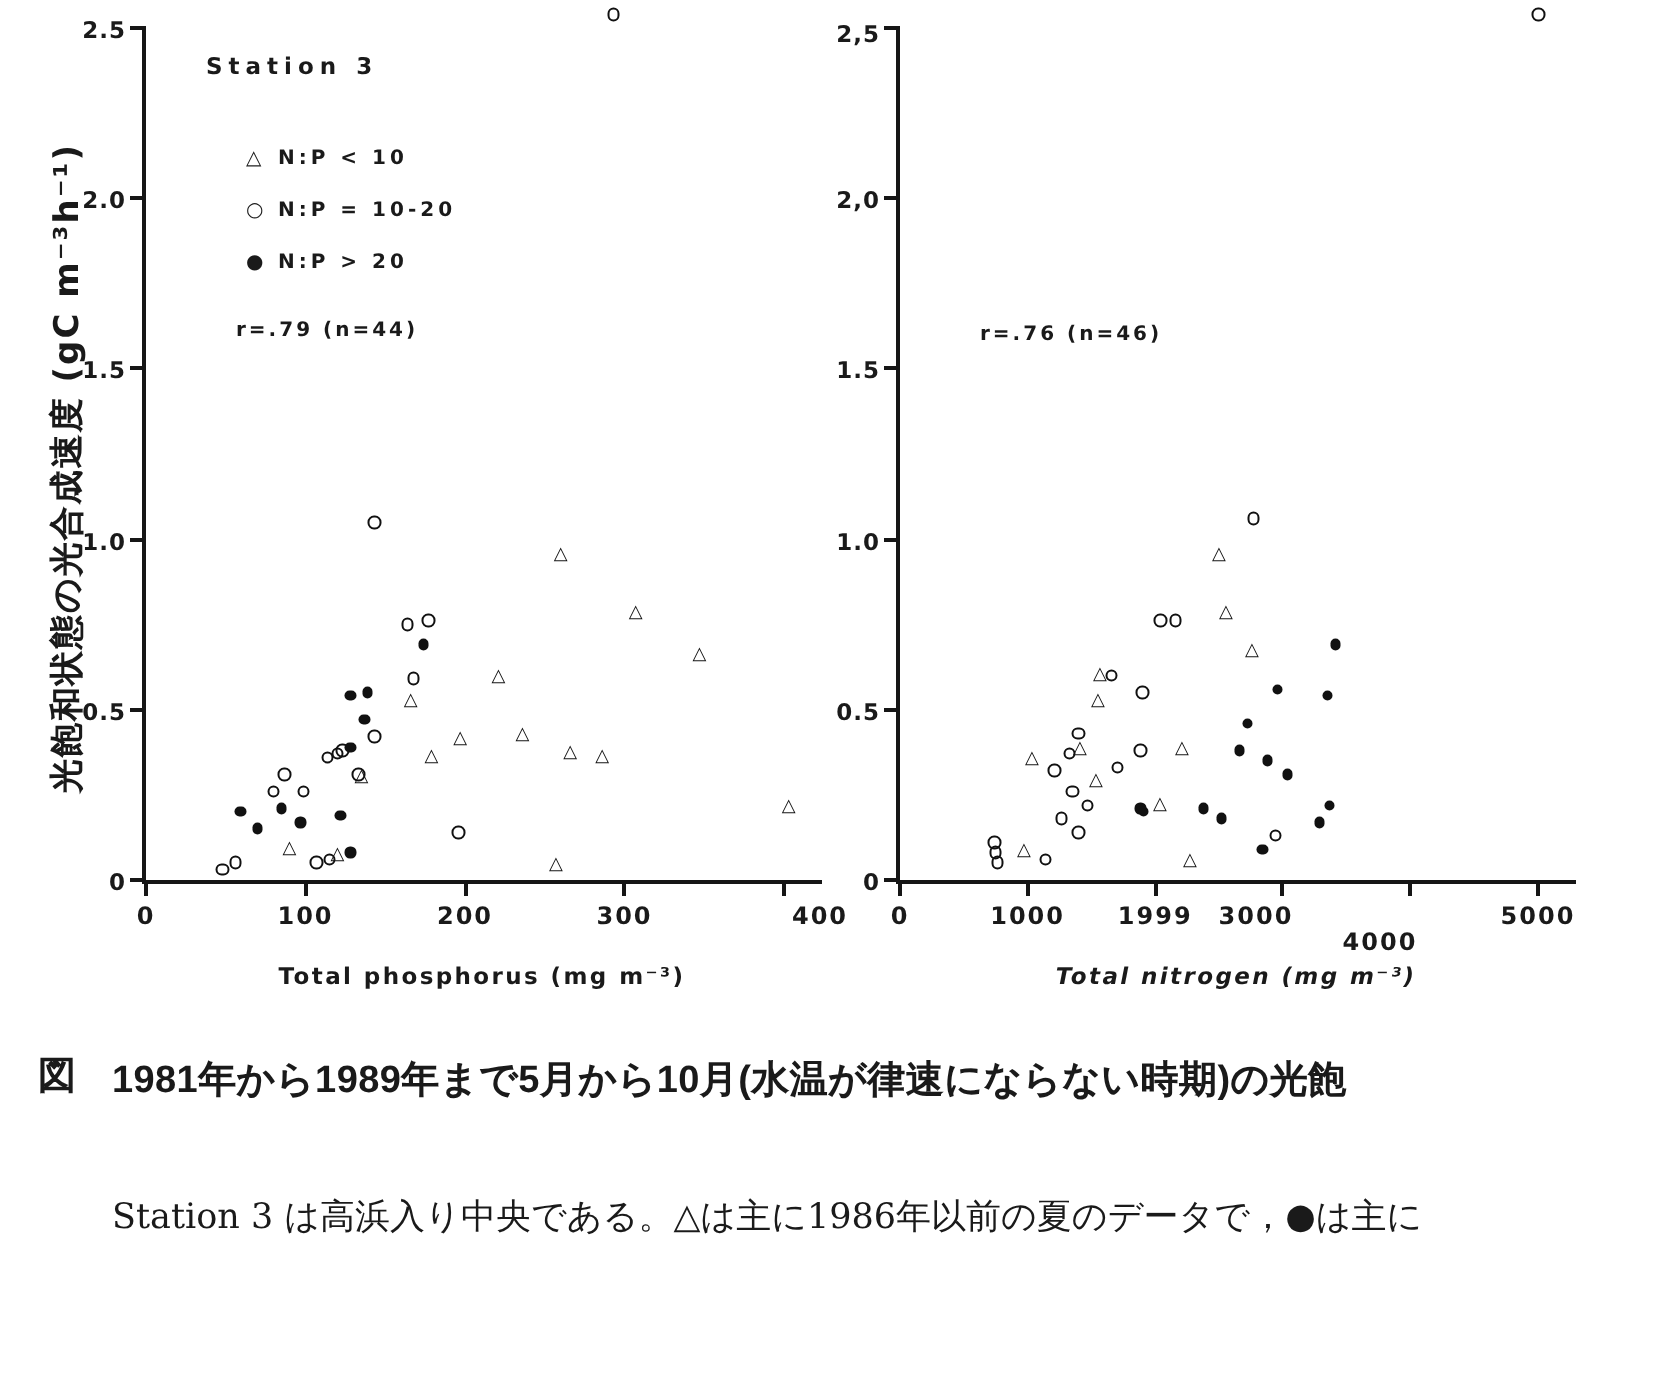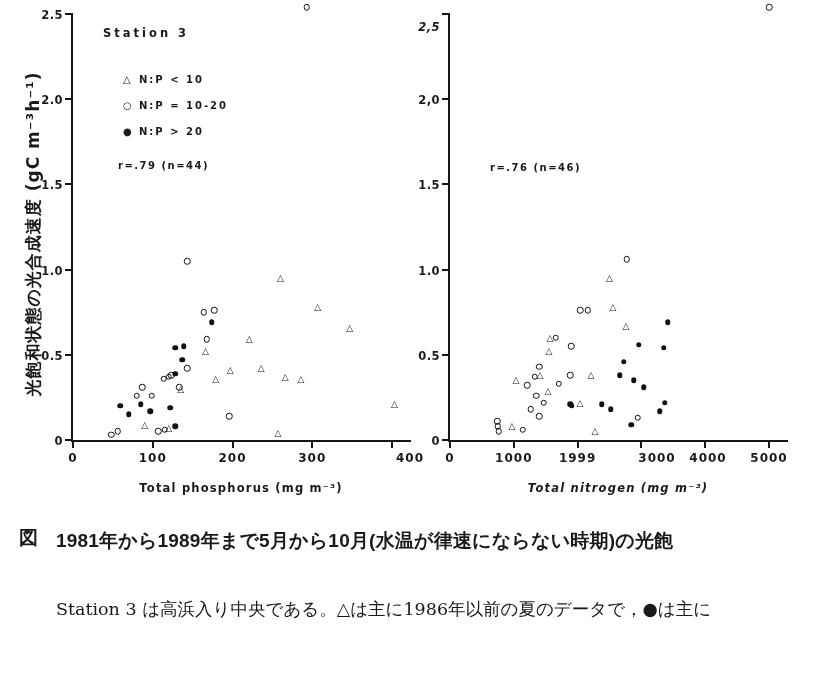--- a/index.html
+++ b/index.html
@@ -149,37 +149,37 @@
 
   <div class="plot plot-right">
     <div class="r-annotation r-right">r=.76 (n=46)</div>
   <div class="xtick" style="left: -1px;"></div>
       <div class="xtick-label" style="left: 0px;">0</div>
       <div class="xtick" style="left: 62.8px;"></div>
       <div class="xtick-label" style="left: 63.8px;">1000</div>
       <div class="xtick" style="left: 126.6px;"></div>
       <div class="xtick-label" style="left: 127.6px;">1999</div>
       <div class="xtick" style="left: 190.4px;"></div>
-      <div class="xtick-label" style="left: 207px; text-align: right;">3000</div>
+      <div class="xtick-label" style="left: 178px; text-align: right;">3000</div>
       <div class="xtick" style="left: 254.2px;"></div>
-      <div class="xtick-label" style="left: 258px;">4000</div>
+      <div class="xtick-label" style="left: 240px; margin-top: 13px;">4000</div>
       <div class="xtick" style="left: 318px;"></div>
       <div class="xtick-label" style="left: 319px;">5000</div>
       <div class="ytick" style="top: 425px;"></div>
       <div class="ytick-label" style="top: 426px;">0</div>
       <div class="ytick" style="top: 339.8px;"></div>
       <div class="ytick-label" style="top: 340.8px;">0.5</div>
       <div class="ytick" style="top: 254.6px;"></div>
       <div class="ytick-label" style="top: 255.6px;">1.0</div>
       <div class="ytick" style="top: 169.4px;"></div>
       <div class="ytick-label" style="top: 170.4px;">1.5</div>
       <div class="ytick" style="top: 84.2px;"></div>
       <div class="ytick-label" style="top: 85.2px;">2,0</div>
       <div class="ytick" style="top: -1px;"></div>
-      <div class="ytick-label" style="top: 12px; font-style: italic;">2,5</div>
+      <div class="ytick-label" style="top: 2px;">2,5</div>
       <div class="marker m-open-triangle" style="left: 62.0136px; top: 412.368px;">△</div>
       <div class="marker m-open-triangle" style="left: 65.9692px; top: 366.36px;">△</div>
       <div class="marker m-open-triangle" style="left: 89.958px; top: 361.248px;">△</div>
       <div class="marker m-open-triangle" style="left: 97.9968px; top: 376.584px;">△</div>
       <div class="marker m-open-triangle" style="left: 99.0176px; top: 337.392px;">△</div>
       <div class="marker m-open-triangle" style="left: 99.9746px; top: 323.76px;">△</div>
       <div class="marker m-open-triangle" style="left: 129.961px; top: 388.512px;">△</div>
       <div class="marker m-open-triangle" style="left: 140.998px; top: 361.248px;">△</div>
       <div class="marker m-open-triangle" style="left: 144.954px; top: 417.48px;">△</div>
       <div class="marker m-open-triangle" style="left: 159.5px; top: 264.12px;">△</div>

